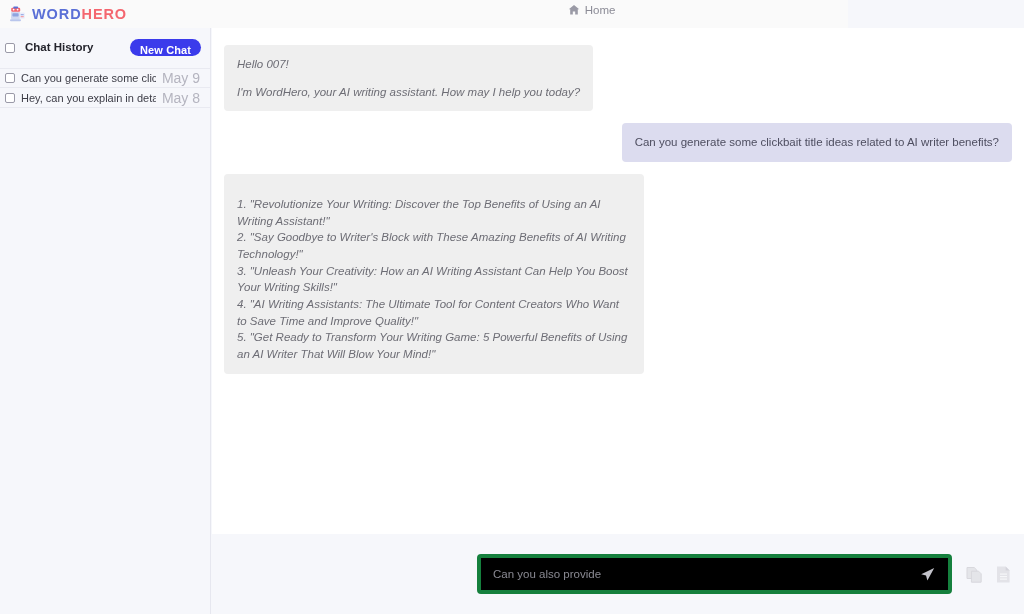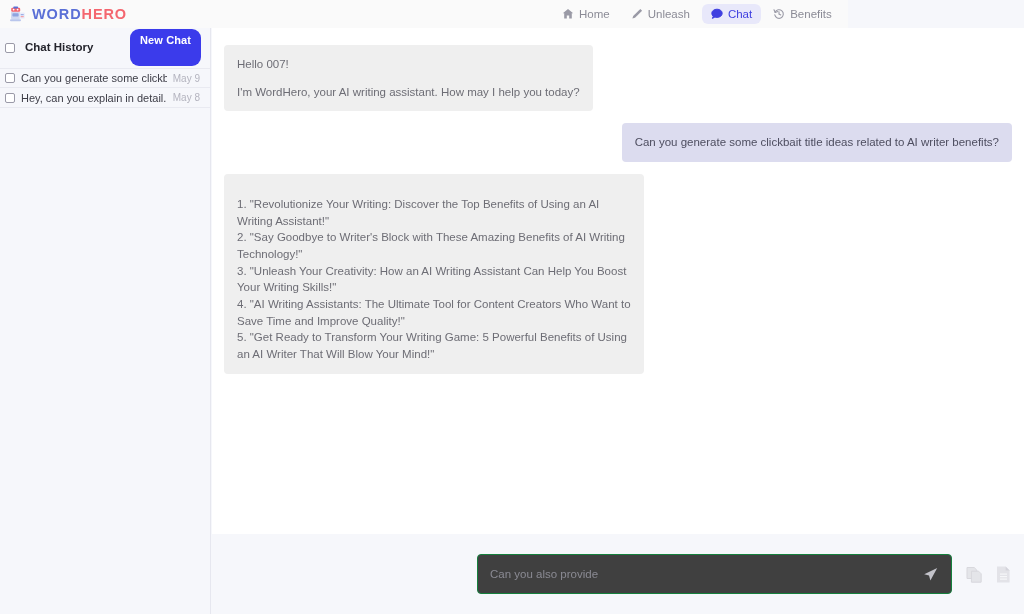--- a/index.html
+++ b/index.html
@@ -43,20 +43,21 @@
   .brand-hero { color: #f4666f; }
 
   .topnav {
     position: absolute;
     left: 553px;
     top: 0;
     height: 28px;
     display: flex;
     align-items: center;
     gap: 3px;
+    flex-direction: column;
   }
   .nav-item {
     display: flex;
     align-items: center;
     gap: 5px;
     padding: 4px 9px;
     border-radius: 6px;
     font-size: 11.5px;
     color: #8b8b96;
     cursor: pointer;
@@ -109,21 +110,21 @@
     font-weight: bold;
     color: #24242c;
   }
   .new-chat-btn {
     background: #3b3beb;
     color: #fff;
     font-size: 11px;
     font-weight: bold;
     border: none;
     border-radius: 9px;
-    padding: 5px 10px 20px 10px;
+    padding: 5px 10px 0 10px;
     cursor: pointer;
     font-family: "Liberation Sans", sans-serif;
     letter-spacing: 0.1px;
   }
   .history-list { padding-top: 2px; }
   .history-item {
     height: 20px;
     display: flex;
     align-items: center;
     gap: 6px;
@@ -133,21 +134,21 @@
   }
   .history-item:first-child { border-top: 1px solid #e9eaf1; }
   .hi-label {
     font-size: 11px;
     color: #3c3c46;
     flex: 1 1 auto;
     overflow: hidden;
     white-space: nowrap;
   }
   .hi-date {
-    font-size: 10px;
+    font-size: 14px;
     color: #b4b4bf;
     flex: 0 0 auto;
   }
 
   
   .main {
     position: absolute;
     top: 28px; left: 212px;
     width: 812px;
     height: 586px;
@@ -156,21 +157,21 @@
   .chat-scroll {
     position: absolute;
     top: 0; left: 0;
     width: 812px;
     height: 506px;
     background: #ffffff;
     padding: 17px 12px 0 12px;
     overflow: hidden;
   }
   .msg-row { display: flex; margin-bottom: 12px; }
-  .msg-row.left { justify-content: flex-start; }
+  .msg-row.left { justify-content: flex-start; font-style: italic; }
   .msg-row.right { justify-content: flex-end; }
 
   .bubble {
     border-radius: 4px;
     padding: 11px 13px;
     font-size: 11.5px;
     line-height: 1.45;
     color: #6d6d75;
     max-width: 420px;
   }
@@ -195,22 +196,22 @@
     background: #f6f7fb;
     display: flex;
     align-items: center;
     padding-left: 265px;
     gap: 13px;
   }
   .input-wrap {
     position: relative;
     width: 475px;
     height: 40px;
-    background: #404040;
-    border: 1px solid #15803d;
+    background: #000000;
+    border: 4px solid #15803d;
     border-radius: 4px;
     display: flex;
     align-items: center;
   }
   .chat-input {
     border: none;
     outline: none;
     background: transparent;
     width: 430px;
     margin-left: 12px;

